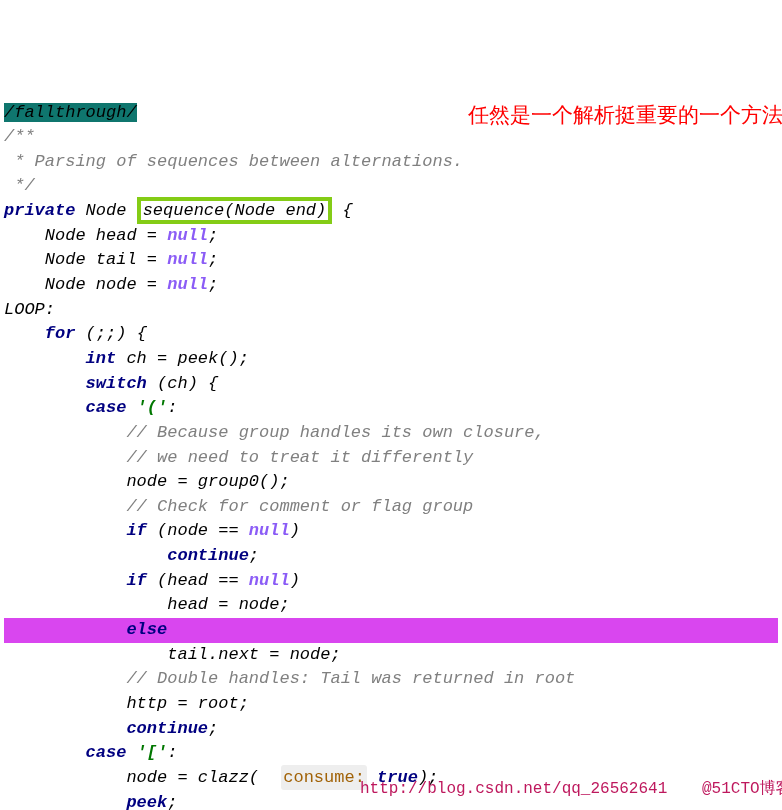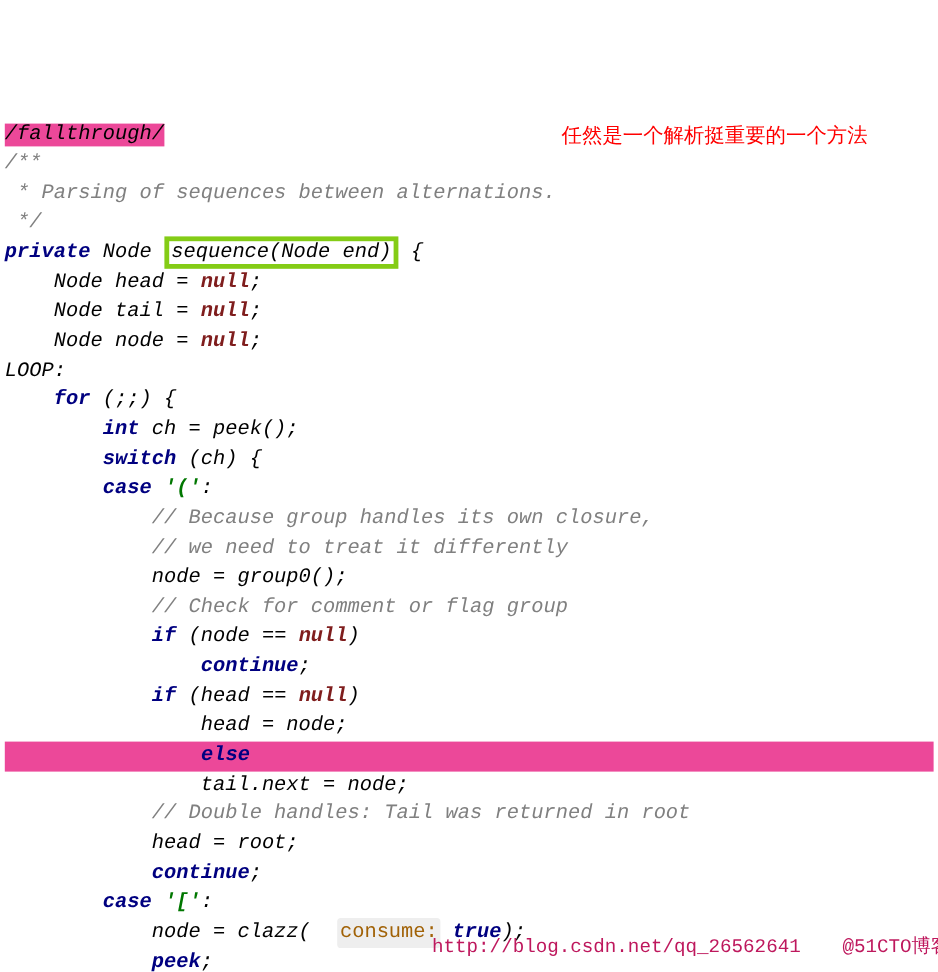--- a/index.html
+++ b/index.html
@@ -26,43 +26,42 @@
     }
     .comment {
       color: #808080;
       font-style: italic;
     }
     .char {
       color: #007700;
       font-weight: bold;
     }
     .null {
-      color: #7f1d1d;
+      color: #8b5cf6;
       font-weight: bold;
     }
     .red-box {
       border: 4px solid #84cc16;
       padding: 0 2px;
     }
     .annotation {
       position: absolute;
       color: #ff0000;
       font-family: "SimSun", "宋体", serif;
       font-style: normal;
-      font-size: 17px;
+      font-size: 21px;
       line-height: 1.5;
     }
     .highlight-line {
-      background: #ec4899;
+      background: #d946ef;
       display: inline-block;
       width: 100%;
-      padding-left: 41px;
     }
     .fallthrough-bg {
-      background: #ec4899;
+      background: #0f766e;
       margin-top: 39px;
     }
     .param-hint {
       background: #eeeeee;
       color: #a16207;
       border-radius: 3px;
       padding: 3px 2px;
       font-style: normal;
       font-weight: normal;
       margin-left: 12px;
@@ -96,21 +95,21 @@
 <span class="comment">            // we need to treat it differently</span>
 <span>            node = group0();</span>
 <span class="comment">            // Check for comment or flag group</span>
 <span class="keyword">            if</span><span> (node == </span><span class="null">null</span><span>)</span>
 <span class="keyword">                continue</span><span>;</span>
 <span class="keyword">            if</span><span> (head == </span><span class="null">null</span><span>)</span>
 <span>                head = node;</span>
 <span class="highlight-line"><span class="keyword">            else</span></span>
 <span>                tail.next = node;</span>
 <span class="comment">            // Double handles: Tail was returned in root</span>
-<span>            head = root;</span>
+<span>            http = root;</span>
 <span class="keyword">            continue</span><span>;</span>
 <span class="keyword">        case</span><span class="char"> '['</span><span>:</span>
 <span>            node = clazz( </span><span class="param-hint">consume:</span><span class="keyword"> true</span><span>);</span>
 <span class="keyword">            peek</span><span>;</span>
 
 
 
 
 </div>
 

